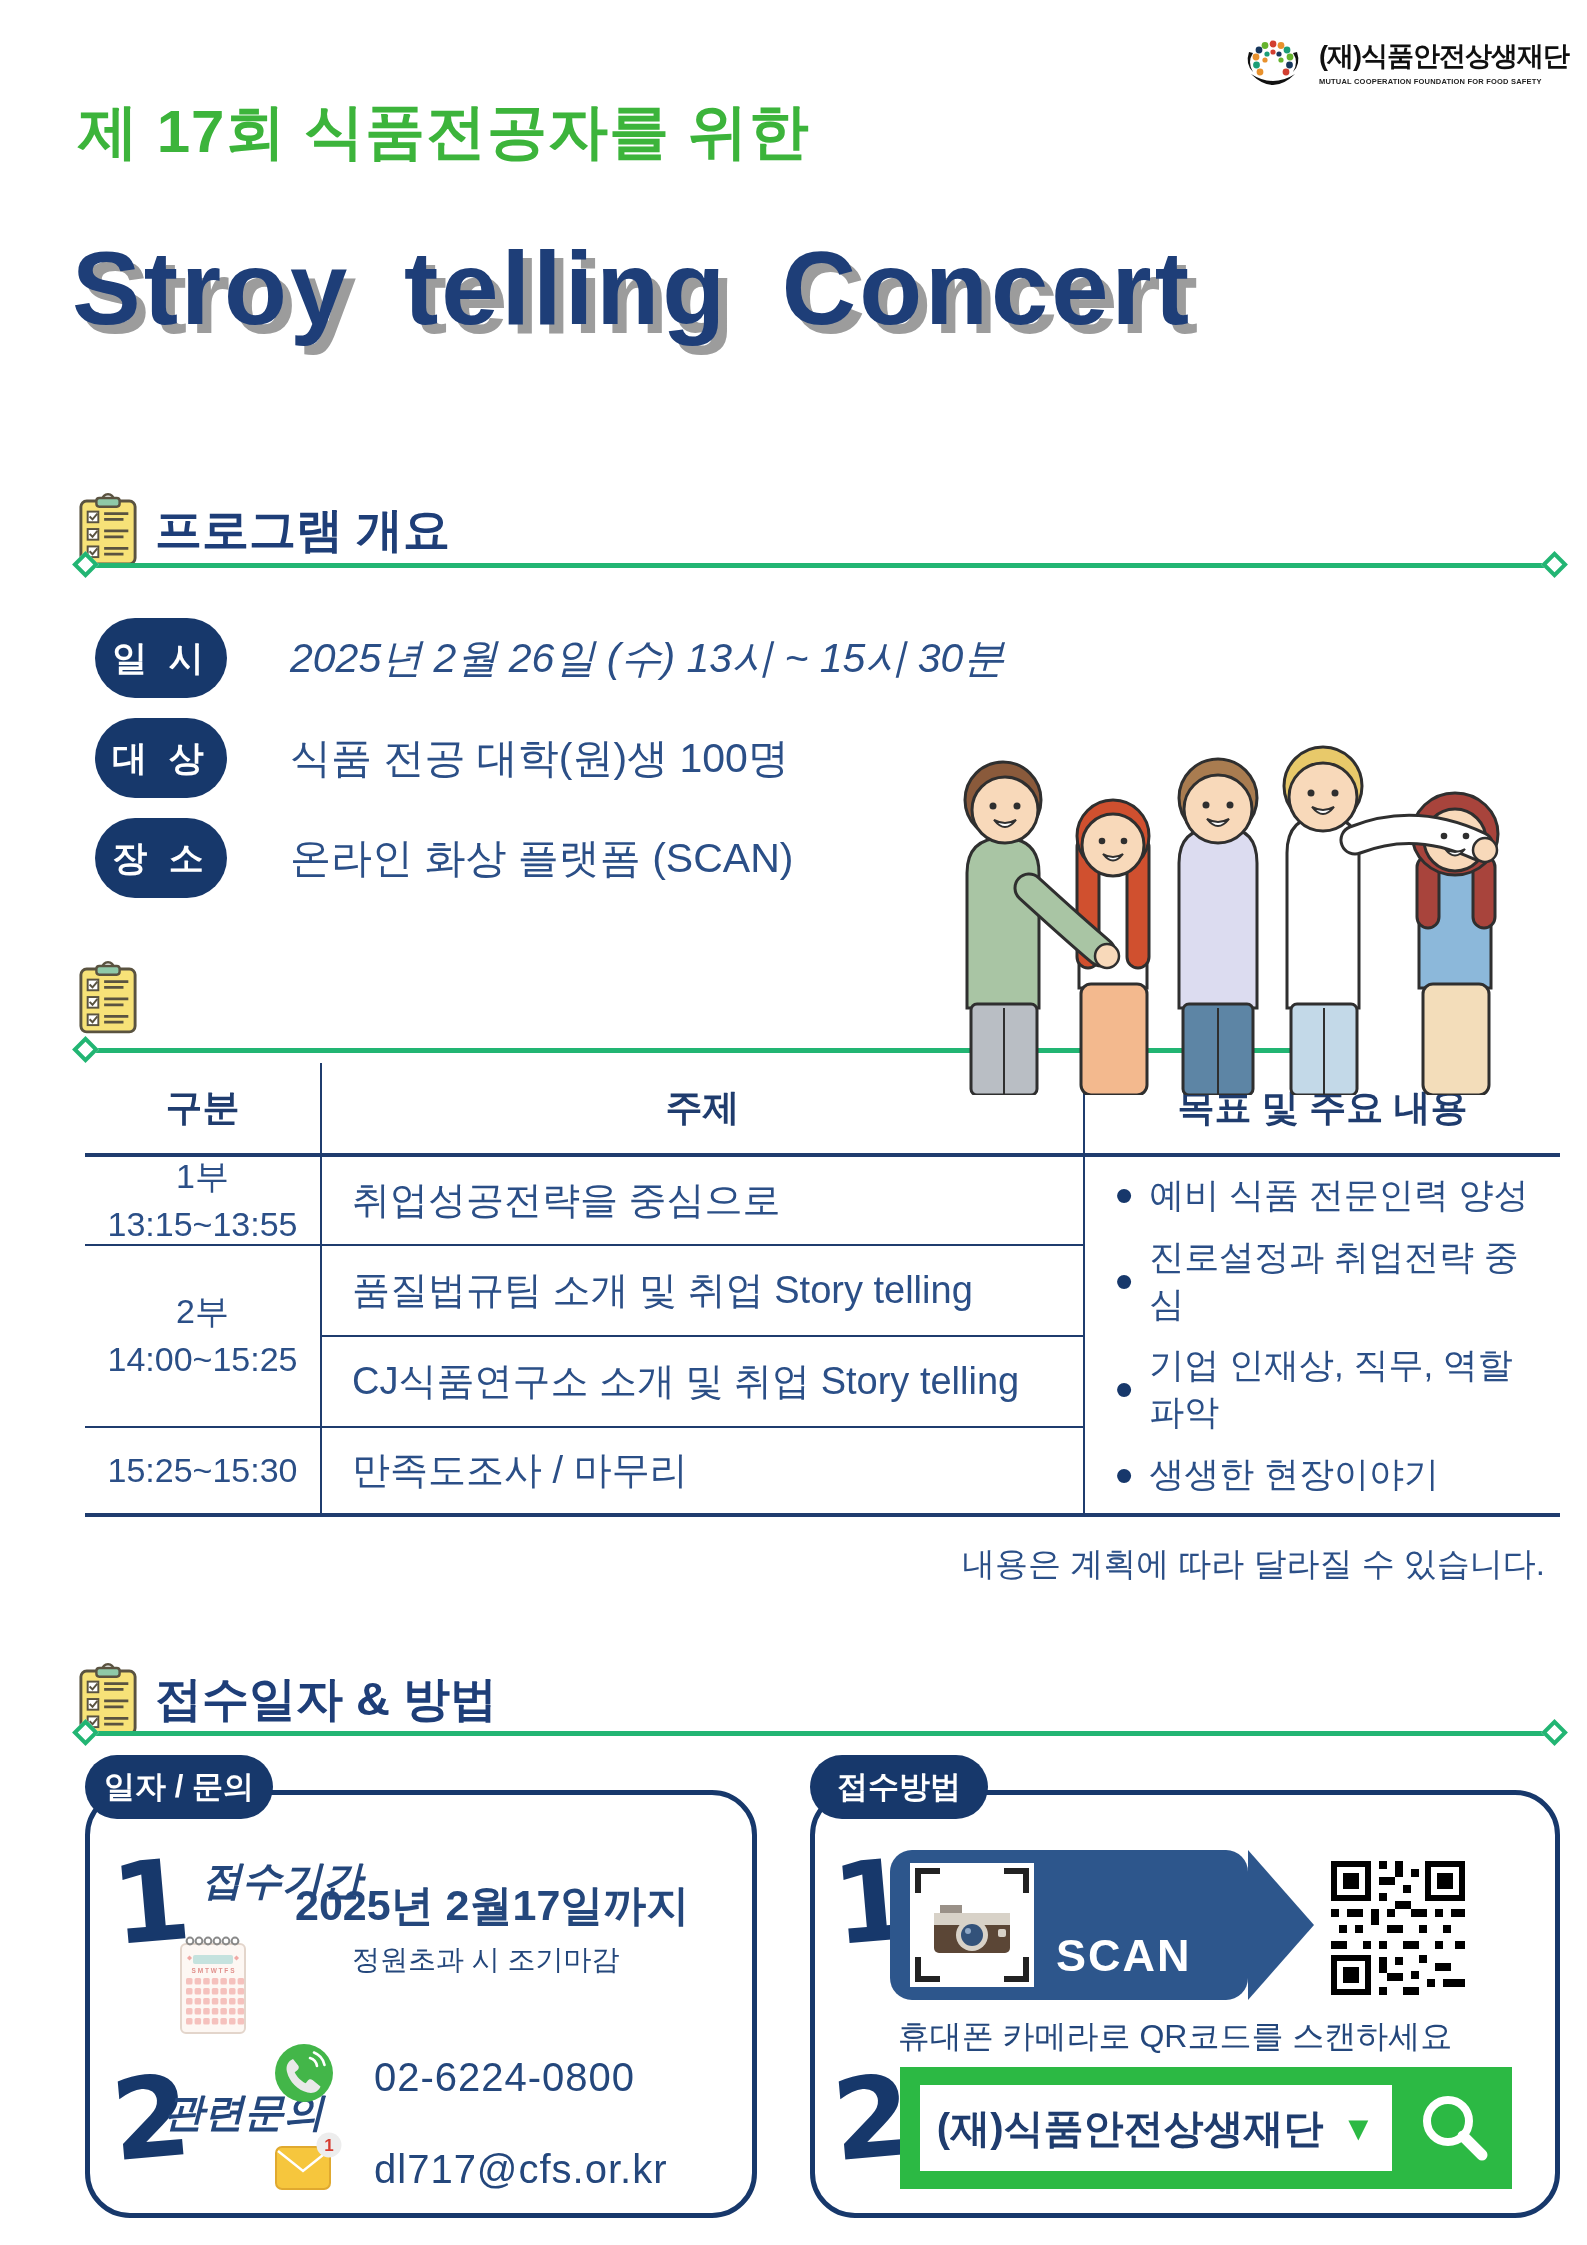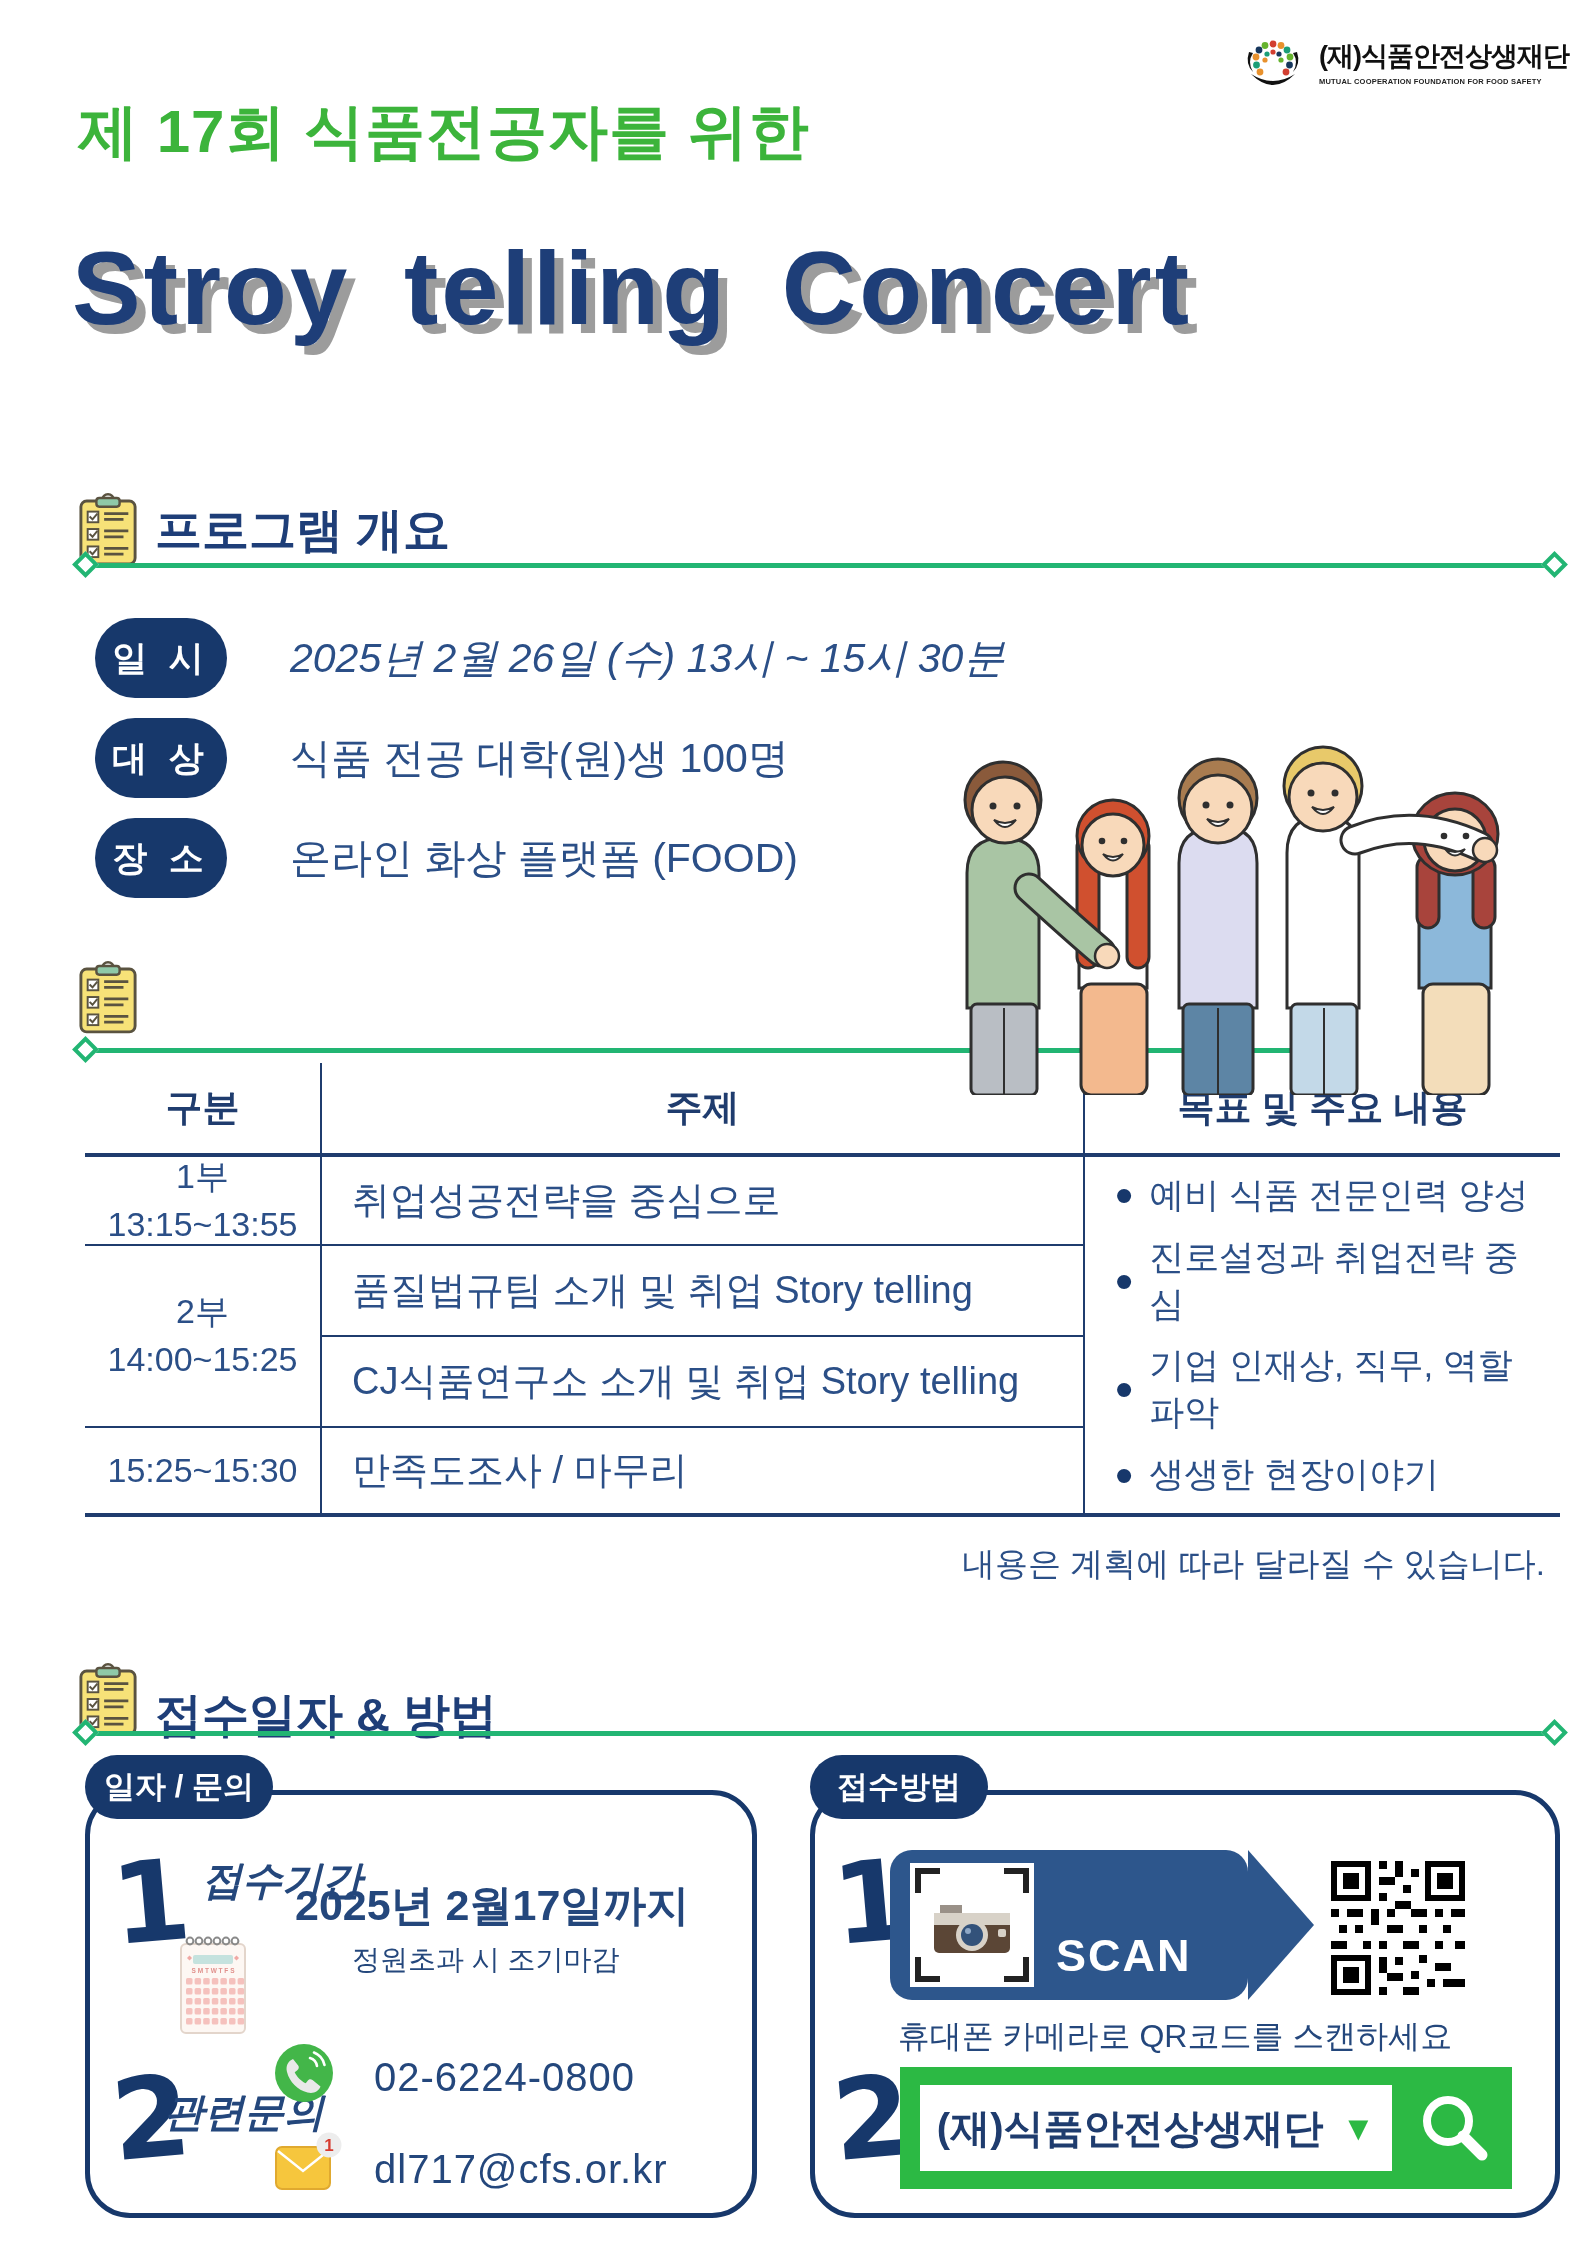--- a/index.html
+++ b/index.html
@@ -102,21 +102,21 @@
     </svg>
   </div>
   <div class="abs sec-title" style="left:155px;top:499px;">프로그램 개요</div>
   <div class="abs divider" style="left:85px;top:563px;width:1470px;"></div>
 
   <div class="abs pill" style="left:95px;top:618px;width:132px;height:80px;">일 시</div>
   <div class="abs ov-val" style="left:290px;top:618px;height:80px;font-style:italic;">2025년 2월 26일 (수) 13시 ~ 15시 30분</div>
   <div class="abs pill" style="left:95px;top:718px;width:132px;height:80px;">대 상</div>
   <div class="abs ov-val" style="left:290px;top:718px;height:80px;">식품 전공 대학(원)생 100명</div>
   <div class="abs pill" style="left:95px;top:818px;width:132px;height:80px;">장 소</div>
-  <div class="abs ov-val" style="left:290px;top:818px;height:80px;">온라인 화상 플랫폼 (FOOD)</div>
+  <div class="abs ov-val" style="left:290px;top:818px;height:80px;">온라인 화상 플랫폼 (SCAN)</div>
 
   <div class="abs" style="left:78px;top:960px;">
     <svg width="60" height="76" viewBox="0 0 62 78">
       <rect x="3" y="9" width="56" height="65" rx="6" fill="#f7e278" stroke="#5a5340" stroke-width="3"></rect>
       <path d="M25 8 a6 6 0 0 1 12 0" fill="none" stroke="#5a5340" stroke-width="2.5"></path>
       <rect x="19" y="6" width="24" height="9" rx="3" fill="#8fc9a8" stroke="#5a5340" stroke-width="2.5"></rect>
       <g stroke="#5a5340" stroke-width="2">
         <rect x="10" y="20" width="11" height="11" fill="#fff"></rect>
           <path d="M12 25 l3 3 5 -6" fill="none"></path>
         <rect x="10" y="38" width="11" height="11" fill="#fff"></rect>
@@ -250,21 +250,21 @@
         <rect x="10" y="38" width="11" height="11" fill="#fff"></rect>
           <path d="M12 43 l3 3 5 -6" fill="none"></path>
         <rect x="10" y="56" width="11" height="11" fill="#fff"></rect>
           <path d="M12 61 l3 3 5 -6" fill="none"></path>
       </g>
       <g stroke="#5a5340" stroke-width="2.8">
         <path d="M27 22 H52 M27 28 H47 M27 40 H52 M27 46 H47 M27 58 H52 M27 64 H47"></path>
       </g>
     </svg>
   </div>
-  <div class="abs sec-title" style="left:155px;top:1668px;margin-top:16px;">접수일자 &amp; 방법</div>
+  <div class="abs sec-title" style="left:155px;top:1668px;">접수일자 &amp; 방법</div>
   <div class="abs divider" style="left:85px;top:1731px;width:1470px;"></div>
 
   <div class="abs card" style="left:85px;top:1790px;width:672px;height:428px;">
     <div class="abs bignum" style="left:22px;top:42px;">1</div>
     <div class="abs step-label" style="left:112px;top:58px;">접수기간</div>
     <div class="abs" style="left:90px;top:138px;">
       <svg width="66" height="102" viewBox="0 0 66 102">
         <rect x="1" y="11" width="64" height="89" rx="5" fill="#fdf7f3" stroke="#e3d5cb" stroke-width="2"></rect>
         <g fill="none" stroke="#8a8a8a" stroke-width="2">
           <circle cx="10" cy="8" r="3.4"></circle>

